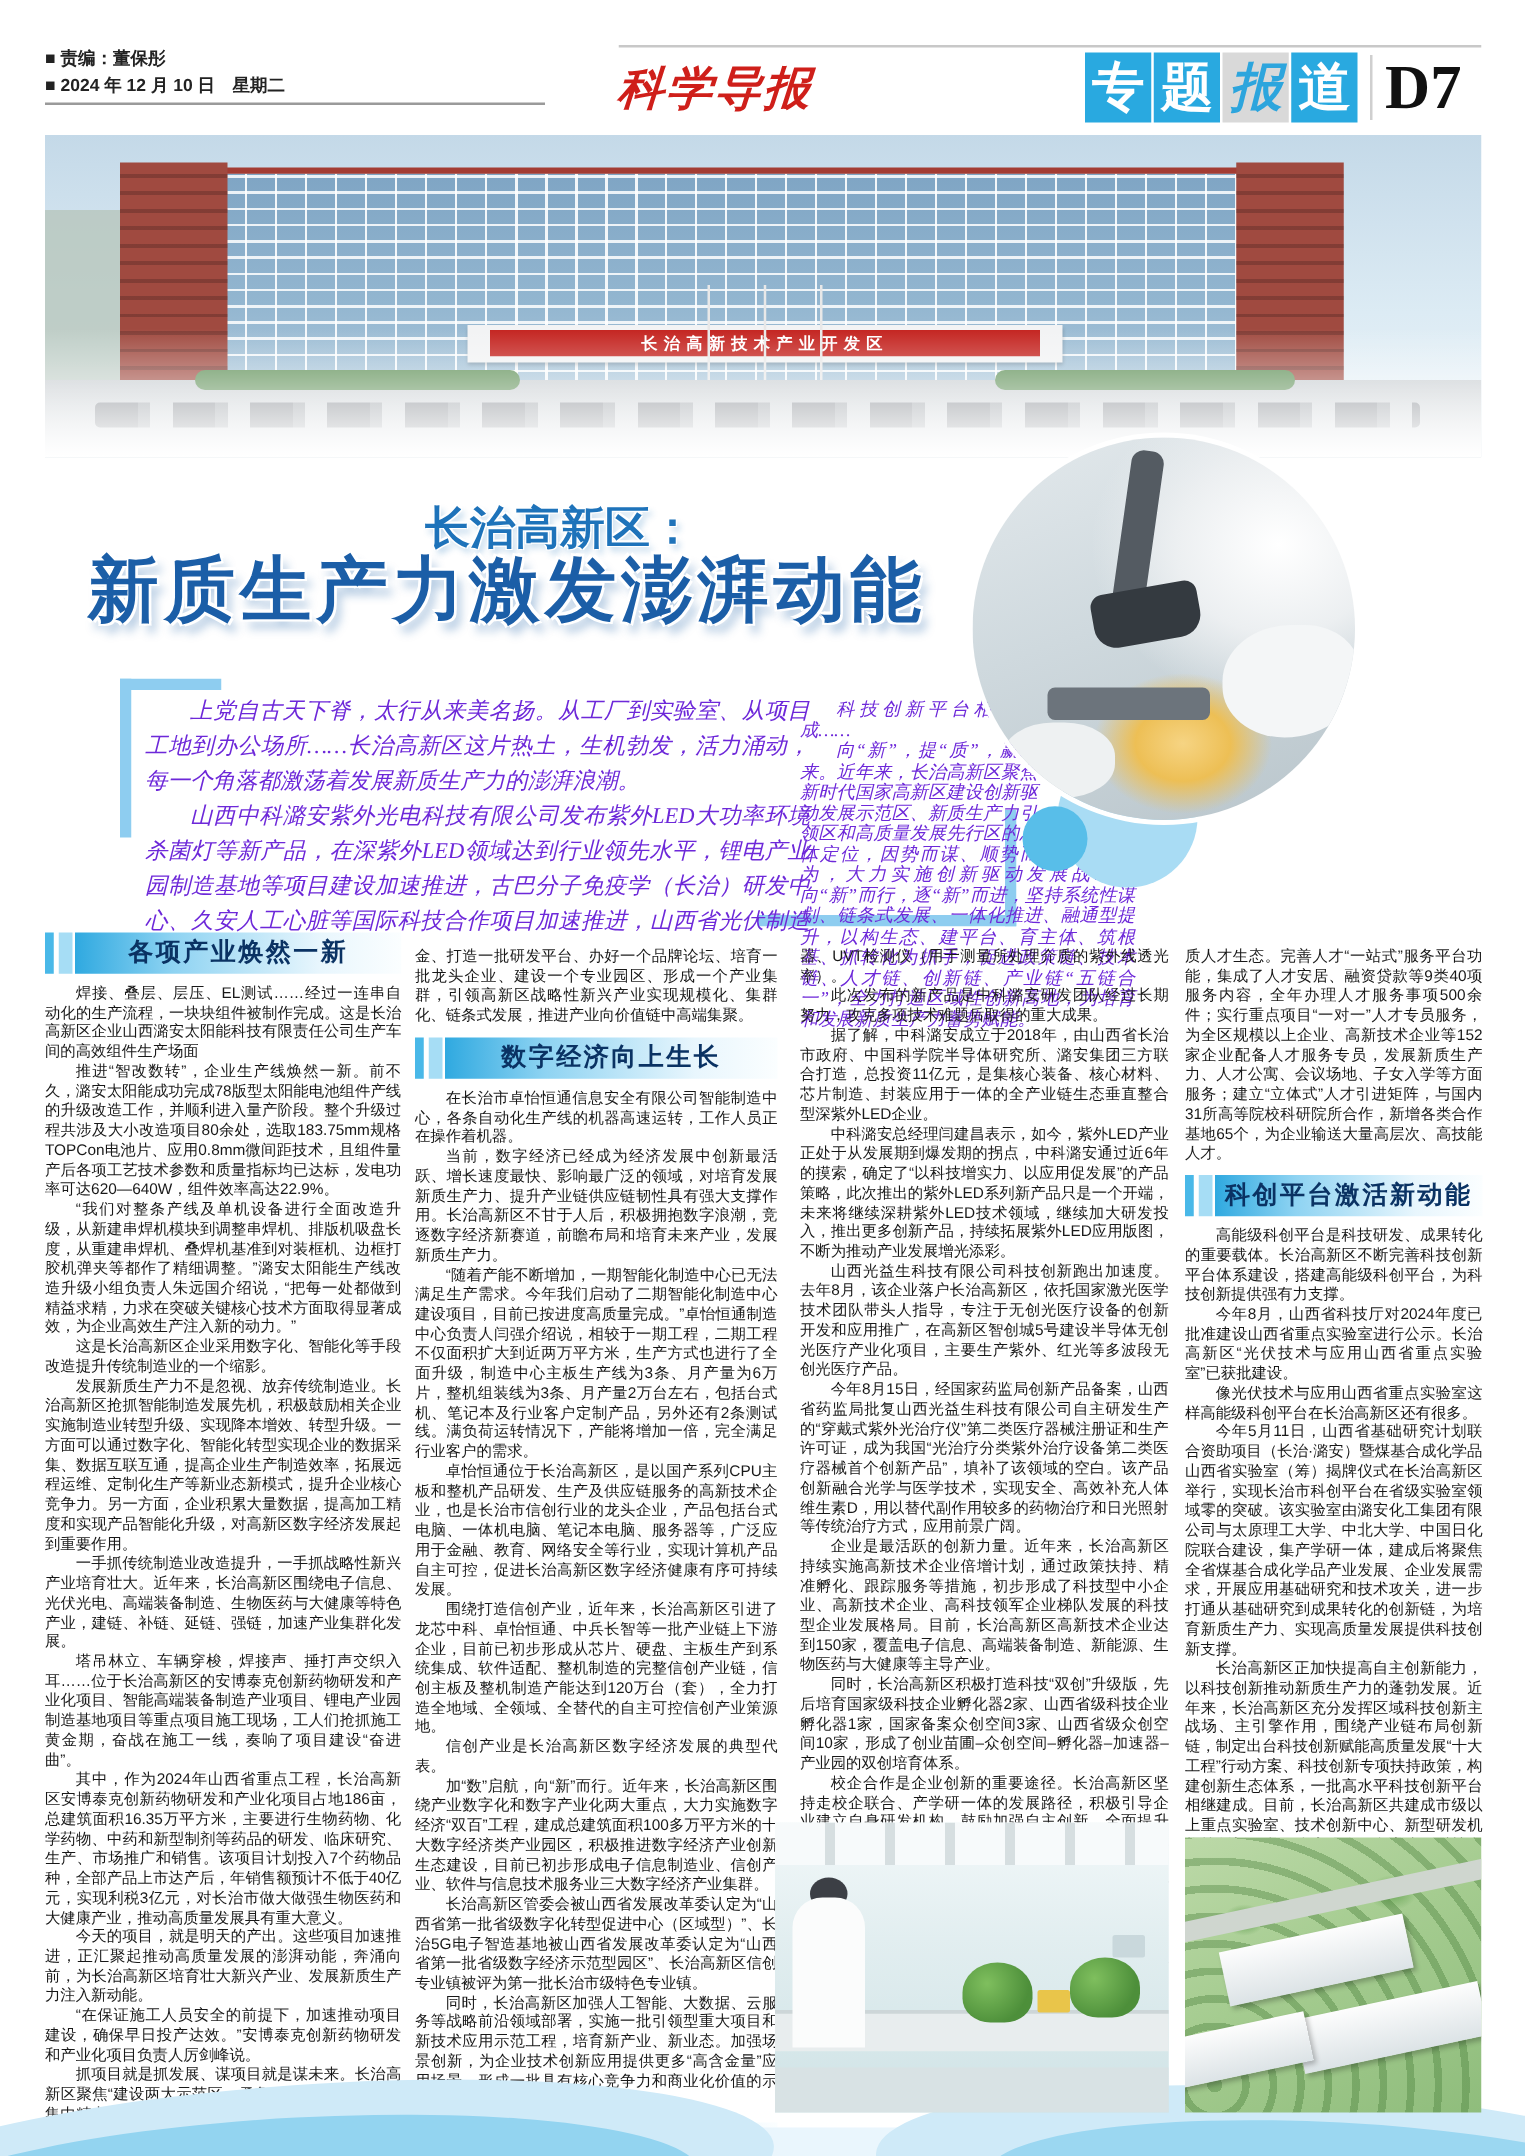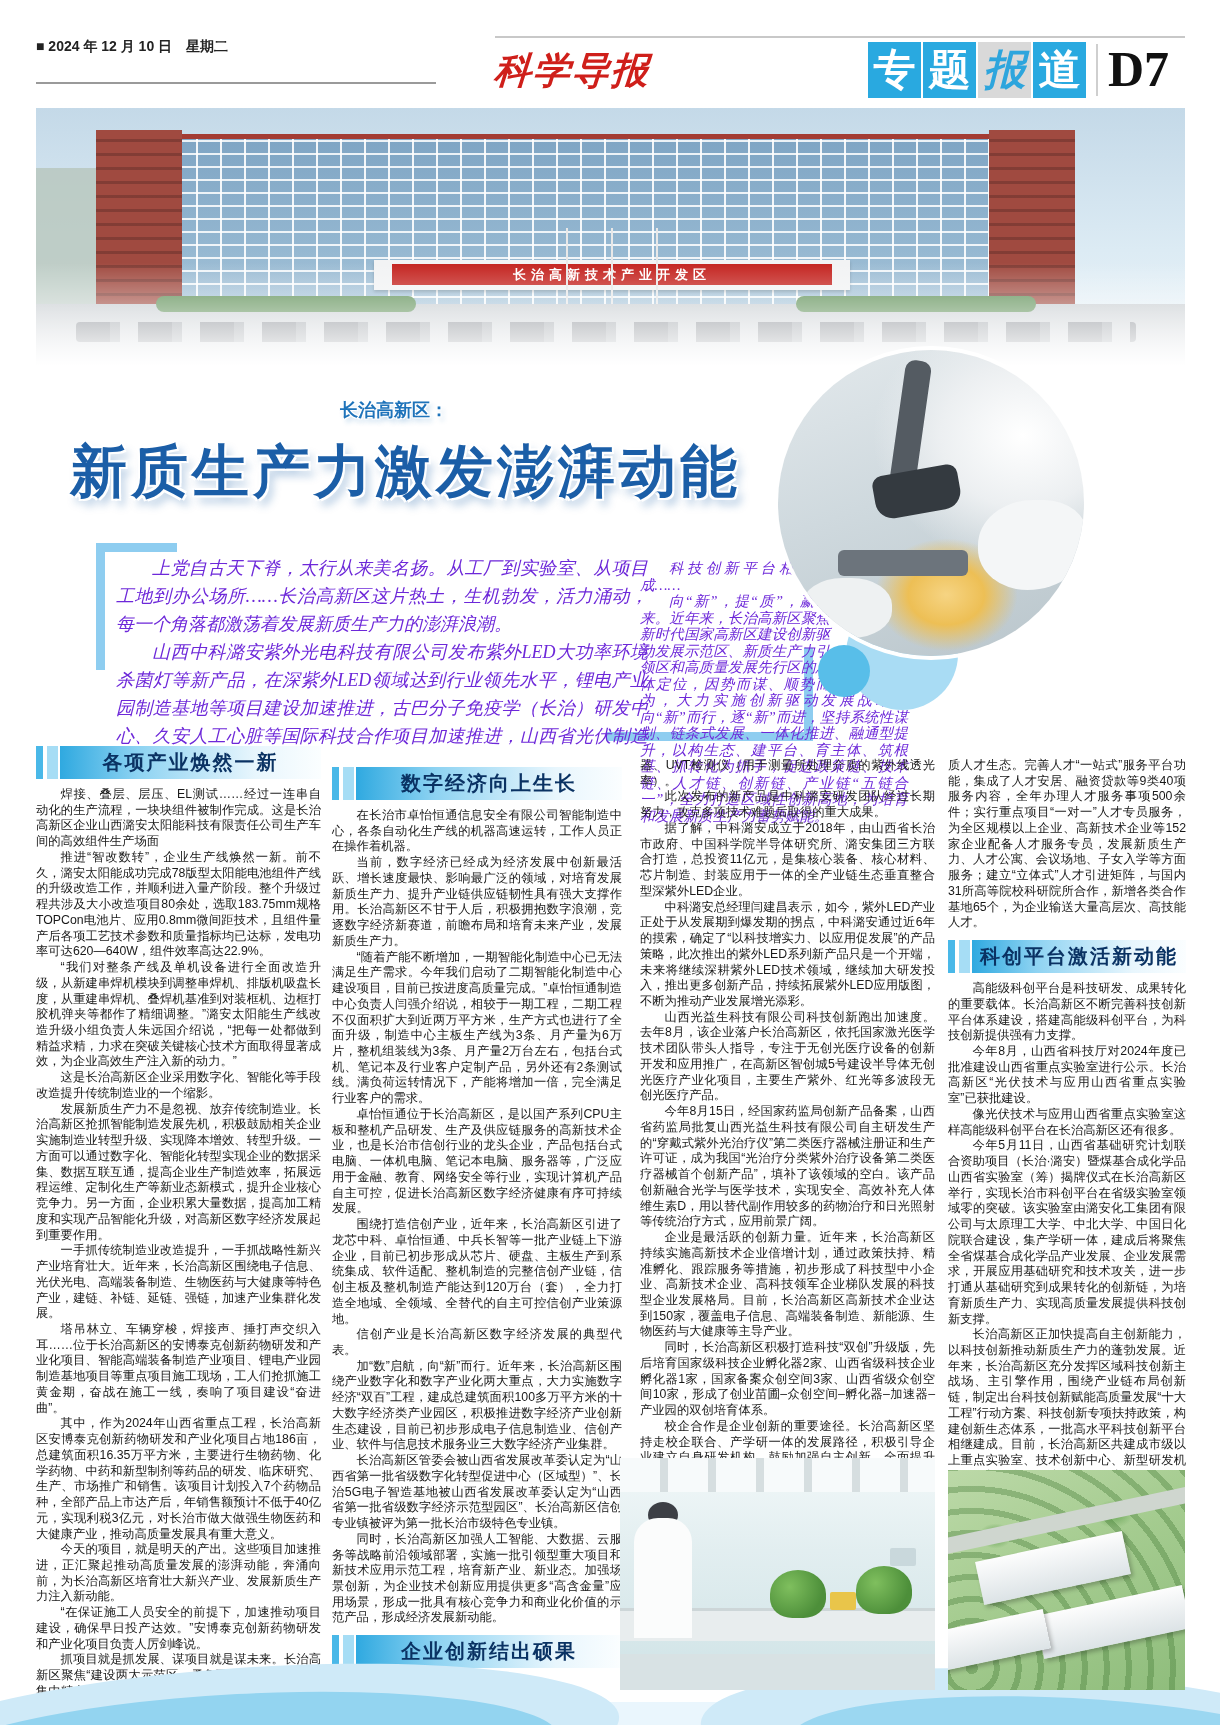--- a/index.html
+++ b/index.html
@@ -39,21 +39,21 @@
   .pm-plaza{position:absolute;left:0;top:196px;width:100%;height:62px;
             background:linear-gradient(#c7ccd0,#dfe3e6);}
   .pm-hedge{position:absolute;top:188px;height:16px;border-radius:8px;background:#5d8f55;}
   .pm-cars{position:absolute;left:40px;top:214px;width:1060px;height:20px;
            background:repeating-linear-gradient(90deg,#6b7077 0 34px,#8d9399 34px 44px,transparent 44px 62px);
            border-radius:4px;opacity:.75;}
   .pm-fade{position:absolute;left:0;top:0;width:100%;height:100%;
            background:linear-gradient(180deg,transparent 60%,rgba(255,255,255,.55) 82%,#fff 100%);}
   .pm-flag{position:absolute;top:120px;width:2px;height:76px;background:#e8e8e8;}
   
-  .kicker{position:absolute;left:340px;top:398px;font-size:18px;font-weight:bold;color:#1e73ba;z-index:6;
+  .kicker{position:absolute;left:340px;top:398px;font-size:36px;font-weight:bold;color:#1e73ba;z-index:6;
           text-shadow:1px 1px 0 #fff,-1px -1px 0 #fff,1px -1px 0 #fff,-1px 1px 0 #fff,3px 4px 5px rgba(30,115,186,.3);}
   .headline{position:absolute;left:70px;top:434px;width:720px;font-size:57px;font-weight:900;color:#1b5ea7;
             letter-spacing:4px;z-index:6;white-space:nowrap;
             text-shadow:2px 2px 0 #fff,-2px -2px 0 #fff,2px -2px 0 #fff,-2px 2px 0 #fff,5px 7px 8px rgba(27,94,167,.35);}
   
   .deco-c1{position:absolute;left:846px;top:598px;width:112px;height:112px;border-radius:50%;background:#a9dcf4;z-index:2;}
   .deco-c2{position:absolute;left:818px;top:645px;width:52px;height:52px;border-radius:50%;background:#58bee9;z-index:2;}
   .circle-photo{position:absolute;left:778px;top:350px;width:306px;height:306px;border-radius:50%;overflow:hidden;z-index:4;
     background:
       radial-gradient(95px 75px at 55% 80%,#f6d483 0%,#edbf55 40%,rgba(237,191,85,0) 75%),
@@ -125,20 +125,23 @@
   .w3{left:700px;top:1672px;width:700px;height:150px;background:#cfeaf8;transform:rotate(4deg);}
   .w4{left:790px;top:1698px;width:560px;height:110px;background:#9bd7f1;transform:rotate(3deg);}
 </style>
 </head>
 <body>
 
 <div class="page">
 
   <div class="hdr-left">
     <div class="row">
+        <span>■ 责编：董保彤</span>
+      </div>
+    <div class="row">
         <span>■ 2024 年 12 月 10 日　星期二</span>
       </div>
   </div>
   <div class="hdr-rule"></div>
   <div class="hdr-topline"></div>
   <div class="masthead">科学导报</div>
   <div class="badge">
     <div class="tile">专</div>
     <div class="tile">题</div>
     <div class="tile alt">报</div>
@@ -203,20 +206,21 @@
         <p class="para">一手抓传统制造业改造提升，一手抓战略性新兴产业培育壮大。近年来，长治高新区围绕电子信息、光伏光电、高端装备制造、生物医药与大健康等特色产业，建链、补链、延链、强链，加速产业集群化发展。</p>
         <p class="para">塔吊林立、车辆穿梭，焊接声、捶打声交织入耳……位于长治高新区的安博泰克创新药物研发和产业化项目、智能高端装备制造产业项目、锂电产业园制造基地项目等重点项目施工现场，工人们抢抓施工黄金期，奋战在施工一线，奏响了项目建设“奋进曲”。</p>
         <p class="para">其中，作为2024年山西省重点工程，长治高新区安博泰克创新药物研发和产业化项目占地186亩，总建筑面积16.35万平方米，主要进行生物药物、化学药物、中药和新型制剂等药品的研发、临床研究、生产、市场推广和销售。该项目计划投入7个药物品种，全部产品上市达产后，年销售额预计不低于40亿元，实现利税3亿元，对长治市做大做强生物医药和大健康产业，推动高质量发展具有重大意义。</p>
         <p class="para">今天的项目，就是明天的产出。这些项目加速推进，正汇聚起推动高质量发展的澎湃动能，奔涌向前，为长治高新区培育壮大新兴产业、发展新质生产力注入新动能。</p>
         <p class="para">“在保证施工人员安全的前提下，加速推动项目建设，确保早日投产达效。”安博泰克创新药物研发和产业化项目负责人厉剑峰说。</p>
         <p class="para">抓项目就是抓发展、谋项目就是谋未来。长治高新区聚焦“建设两大示范区、勇争百强高新区”理念，集中精力狠抓项目、大抓项目，千方百计推动项目建设提速竞跑，为高新区经济高质量发展蓄势储能。同时，长治高新区先后编制完成了高新区《产业发展规划》等专项规划，从顶层设计、载体建设、要素保障3个方面，构建“十个一”产业创新生态，即围绕一个主导产业、编制一本专项规划、出台一套扶持政策、引进一支领军团队、设立一支产业基</p>
       </div>
   </div>
 
   <div class="col" id="col2">
+    <p class="cont">金、打造一批研发平台、办好一个品牌论坛、培育一批龙头企业、建设一个专业园区、形成一个产业集群，引领高新区战略性新兴产业实现规模化、集群化、链条式发展，推进产业向价值链中高端集聚。</p>
     <div class="secbar">
       <i class="st1"></i>
         <i class="st2"></i>
       <div class="sbody">数字经济向上生长</div>
     </div>
     <div>
         <p class="para">在长治市卓怡恒通信息安全有限公司智能制造中心，各条自动化生产线的机器高速运转，工作人员正在操作着机器。</p>
         <p class="para">当前，数字经济已经成为经济发展中创新最活跃、增长速度最快、影响最广泛的领域，对培育发展新质生产力、提升产业链供应链韧性具有强大支撑作用。长治高新区不甘于人后，积极拥抱数字浪潮，竞逐数字经济新赛道，前瞻布局和培育未来产业，发展新质生产力。</p>
         <p class="para">“随着产能不断增加，一期智能化制造中心已无法满足生产需求。今年我们启动了二期智能化制造中心建设项目，目前已按进度高质量完成。”卓怡恒通制造中心负责人闫强介绍说，相较于一期工程，二期工程不仅面积扩大到近两万平方米，生产方式也进行了全面升级，制造中心主板生产线为3条、月产量为6万片，整机组装线为3条、月产量2万台左右，包括台式机、笔记本及行业客户定制产品，另外还有2条测试线。满负荷运转情况下，产能将增加一倍，完全满足行业客户的需求。</p>
         <p class="para">卓怡恒通位于长治高新区，是以国产系列CPU主板和整机产品研发、生产及供应链服务的高新技术企业，也是长治市信创行业的龙头企业，产品包括台式电脑、一体机电脑、笔记本电脑、服务器等，广泛应用于金融、教育、网络安全等行业，实现计算机产品自主可控，促进长治高新区数字经济健康有序可持续发展。</p>

